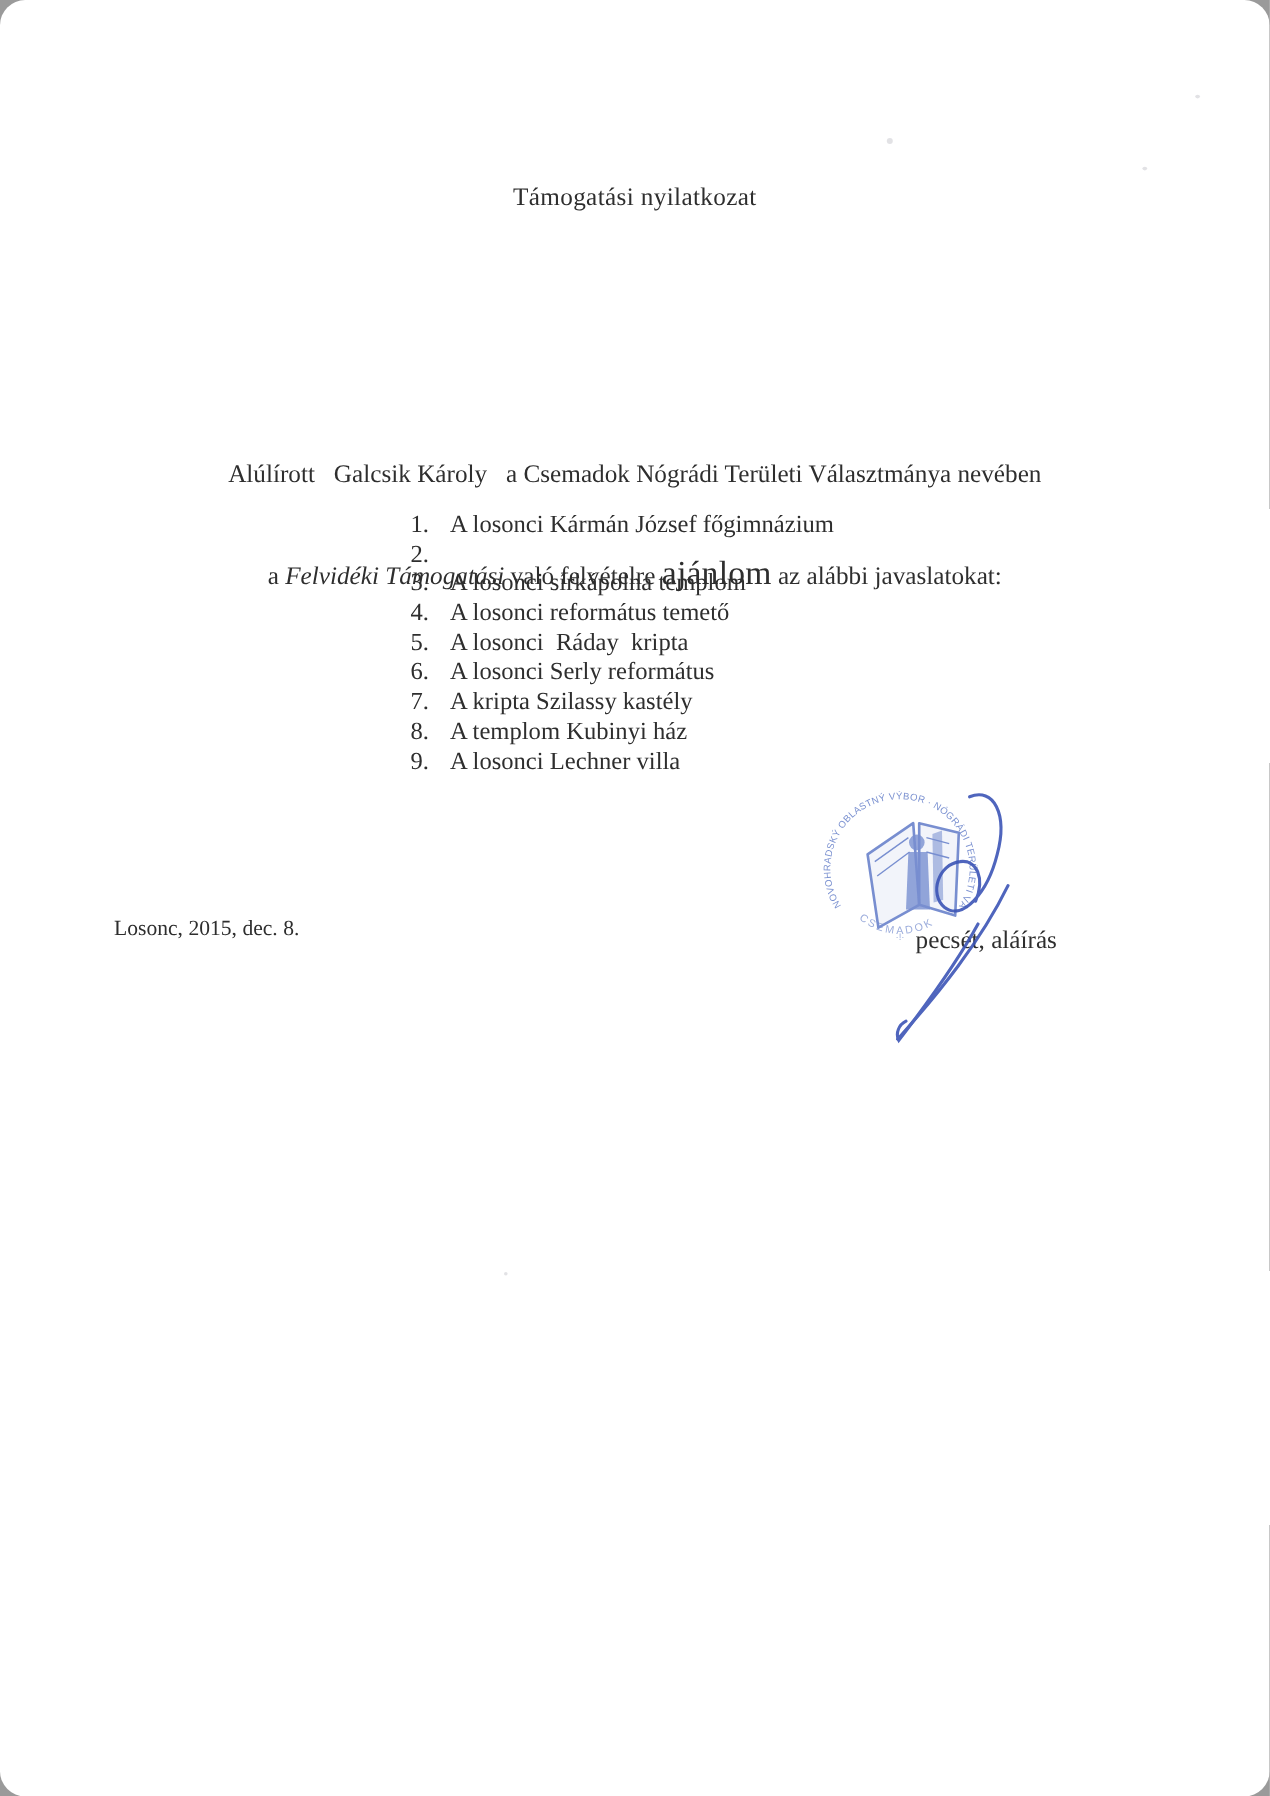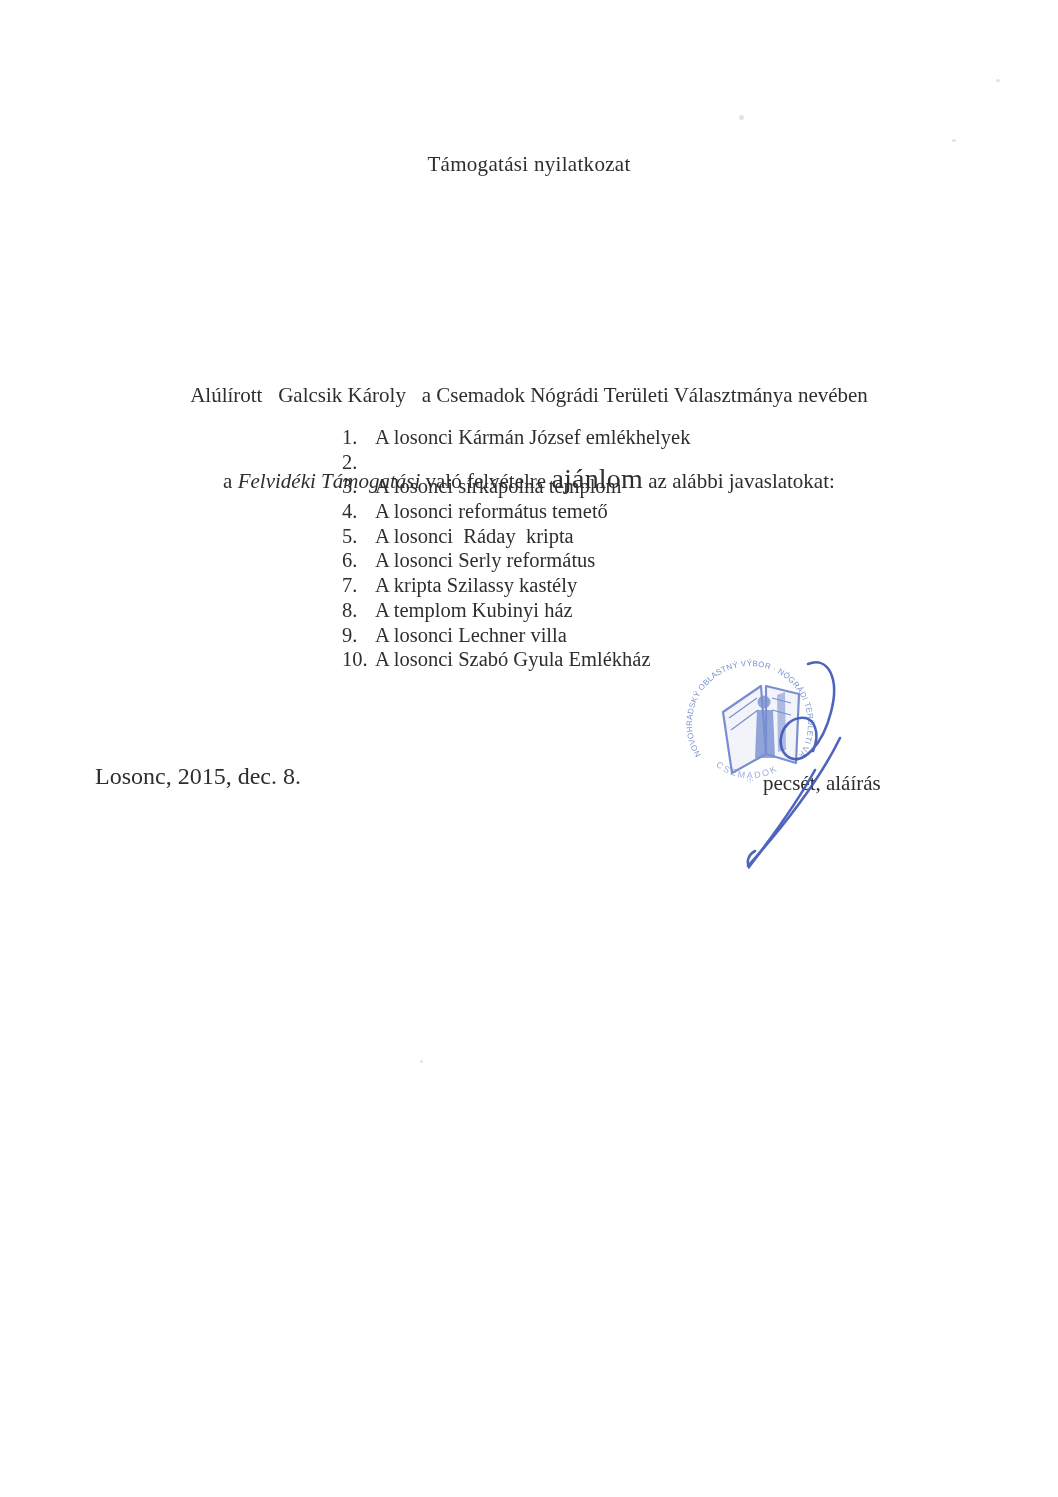--- a/index.html
+++ b/index.html
@@ -4,20 +4,21 @@
 <style>
   html,body{margin:0;padding:0;background:#9a9a9a;}
   .page{
     position:relative;
     width:1058px;height:1497px;
     margin:0 auto;
     background:#ffffff;
     overflow:hidden;
     font-family:"Liberation Serif", serif;
     color:#2e2e2e;
+    border-radius:21px;
   }
   .doc-title{
     position:absolute; top:152px; left:0; right:0;
     text-align:center;
     font-size:21px; letter-spacing:0.3px;
     white-space:pre;
   }
   .intro{
     position:absolute; top:325px; left:0; right:0;
     text-align:center;
@@ -30,21 +31,21 @@
     position:absolute; top:426px; left:342px;
     font-size:20.5px;
   }
   .list .row{
     display:flex; align-items:baseline;
     height:24.7px; white-space:pre;
   }
   .list .num{ min-width:33px; }
   .date-line{
     position:absolute; top:763px; left:95px;
-    font-size:24px; white-space:pre;
+    font-size:18px; white-space:pre;
   }
   .caption{
     position:absolute; top:771px; left:763px;
     font-size:21px; white-space:pre;
     z-index:2;
   }
   .stamp{
     position:absolute; top:640px; left:665px;
     width:180px; height:180px; z-index:1;
   }
@@ -63,30 +64,29 @@
 <div class="page">
 
   <div class="doc-title">Támogatási nyilatkozat</div>
 
   <div class="intro">
     <div>Alúlírott   Galcsik Károly   a Csemadok Nógrádi Területi Választmánya nevében</div>
     <div><span>a </span><span class="it">Felvidéki Támogatási</span><span> való felvételre </span><span class="big">ajánlom</span><span> az alábbi javaslatokat:</span></div>
   </div>
 
   <div class="list">
-    <div class="row"><span class="num">1.</span><span>A losonci Kármán József emlékhelyek</span></div>
+    <div class="row"><span class="num">1.</span><span>A losonci Kármán József főgimnázium</span></div>
     <div class="row"><span class="num">2.</span></div>
     <div class="row"><span class="num">3.</span><span>A losonci sírkápolna templom</span></div>
     <div class="row"><span class="num">4.</span><span>A losonci református temető</span></div>
     <div class="row"><span class="num">5.</span><span>A losonci  Ráday  kripta</span></div>
     <div class="row"><span class="num">6.</span><span>A losonci Serly református</span></div>
     <div class="row"><span class="num">7.</span><span>A kripta Szilassy kastély</span></div>
     <div class="row"><span class="num">8.</span><span>A templom Kubinyi ház</span></div>
     <div class="row"><span class="num">9.</span><span>A losonci Lechner villa</span></div>
-    <div class="row"><span class="num">10.</span><span>A losonci Szabó Gyula Emlékház</span></div>
   </div>
 
   <div class="date-line">Losonc, 2015, dec. 8.</div>
 
   <svg class="stamp" viewBox="0 0 180 180" xmlns="http://www.w3.org/2000/svg">
     <defs>
       <path id="ringPath" d="M 36 115 A 58 58 0 1 1 134 115" fill="none"></path>
       <path id="bottomPath" d="M 45 120 A 53 53 0 0 0 125 120" fill="none"></path>
     </defs>
     <g opacity="0.82">

